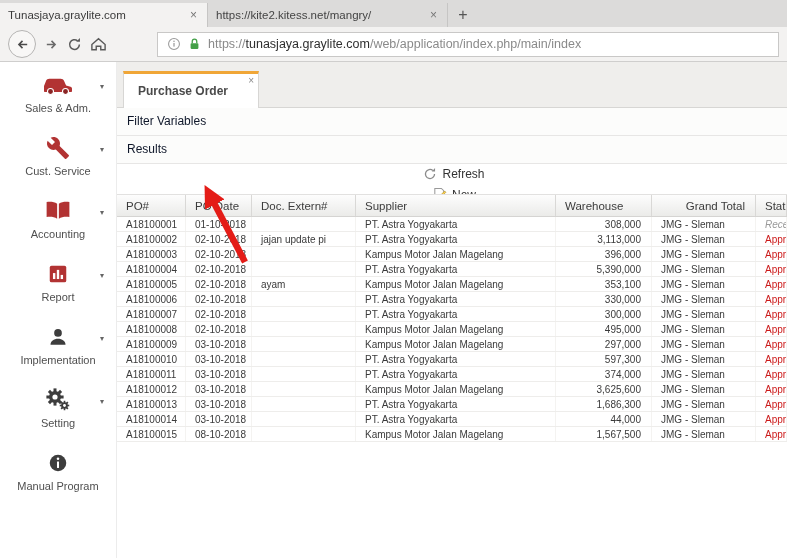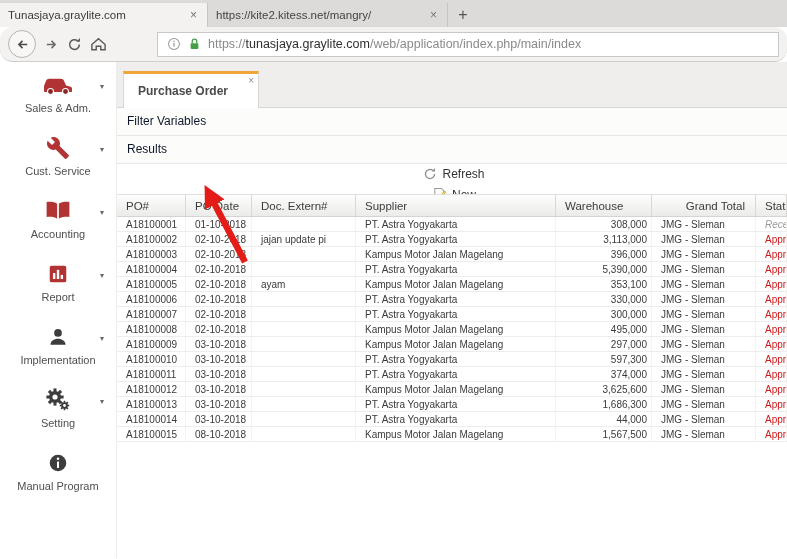--- a/index.html
+++ b/index.html
@@ -8,21 +8,21 @@
 
   
   .tabstrip{height:27px;background:#dcdbda;display:flex;align-items:stretch;padding-top:3px;box-sizing:border-box;}
   .btab{display:flex;align-items:center;gap:6px;padding:0 8px;font-size:11.5px;color:#3a3a3a;border-right:1px solid #c6c5c4;box-sizing:border-box;}
   .btab.active{background:#f3f2f1;width:208px;border-right:1px solid #c6c5c4;}
   .btab.inactive{width:240px;color:#444;}
   .btab .ttl{flex:1;overflow:hidden;white-space:nowrap;text-overflow:ellipsis;}
   .btab .x{color:#777;font-size:12px;padding:0 2px;cursor:default;}
   .newtab{width:30px;display:flex;align-items:center;justify-content:center;font-size:16px;color:#555;}
 
-  .navbar{height:35px;background:#f3f2f1;border-bottom:1px solid #cfcecd;display:flex;align-items:center;padding:0 8px;box-sizing:border-box;border-radius:13px;}
+  .navbar{height:35px;background:#f3f2f1;border-bottom:1px solid #cfcecd;display:flex;align-items:center;padding:0 8px;box-sizing:border-box;}
   .navbtn{display:flex;align-items:center;justify-content:center;margin-right:8px;}
   .backbtn{width:26px;height:26px;border:1px solid #b5b4b3;border-radius:50%;background:#f8f7f6;}
   .urlbar{flex:1;height:25px;background:#fff;border:1px solid #c9c8c7;display:flex;align-items:center;gap:7px;padding:0 9px;margin-left:42px;box-sizing:border-box;}
   .urltext{font-size:12.5px;color:#8a8a8a;white-space:nowrap;overflow:hidden;}
   .urltext .dom{color:#2e2e2e;}
 
   
   .content{display:flex;height:496px;}
   .sidebar{width:117px;background:#fff;border-right:1px solid #ececec;box-sizing:border-box;}
   .side-item{position:relative;height:63px;box-sizing:border-box;padding-top:9px;text-align:center;cursor:pointer;}
@@ -41,21 +41,21 @@
   .tbtn{display:flex;align-items:center;gap:5px;padding:3px 10px 3px 6px;font-size:12px;color:#333;background:transparent;border:0;cursor:pointer;font-family:inherit;}
   .tbtn.delete{margin-left:28px;}
 
   .grid-cols{display:grid;grid-template-columns:69px 66px 104px 200px 96px 104px 1fr;}
   .thead{height:23px;background:linear-gradient(#fdfdfd,#ebebe9);border-top:1px solid #e2e1e0;border-bottom:1px solid #d5d4d2;font-size:11.5px;color:#3c3c3c;box-sizing:border-box;}
   .th{display:flex;align-items:center;padding-left:9px;border-right:1px solid #d9d8d6;overflow:hidden;white-space:nowrap;box-sizing:border-box;}
   .th.right{justify-content:flex-end;padding-right:10px;padding-left:0;}
   .tbody{flex:1;overflow:hidden;}
   .trow{height:15px;border-bottom:1px solid #eeedeb;font-size:10px;color:#3a3a3a;background:#fff;box-sizing:border-box;}
   .td{display:flex;align-items:center;padding-left:9px;border-right:1px solid #f4f3f1;overflow:hidden;white-space:nowrap;box-sizing:border-box;}
-  .td.right{justify-content:flex-end;padding-right:4px;padding-left:0;}
+  .td.right{justify-content:flex-end;padding-right:10px;padding-left:0;}
   .td.received{color:#9a9a9a;font-style:italic;}
   .td.approved{color:#cc1a1a;}
 
   .annotation{position:absolute;left:0;top:0;pointer-events:none;z-index:20;}
 </style>
 </head>
 <body>
 
 <div class="screen">
 

